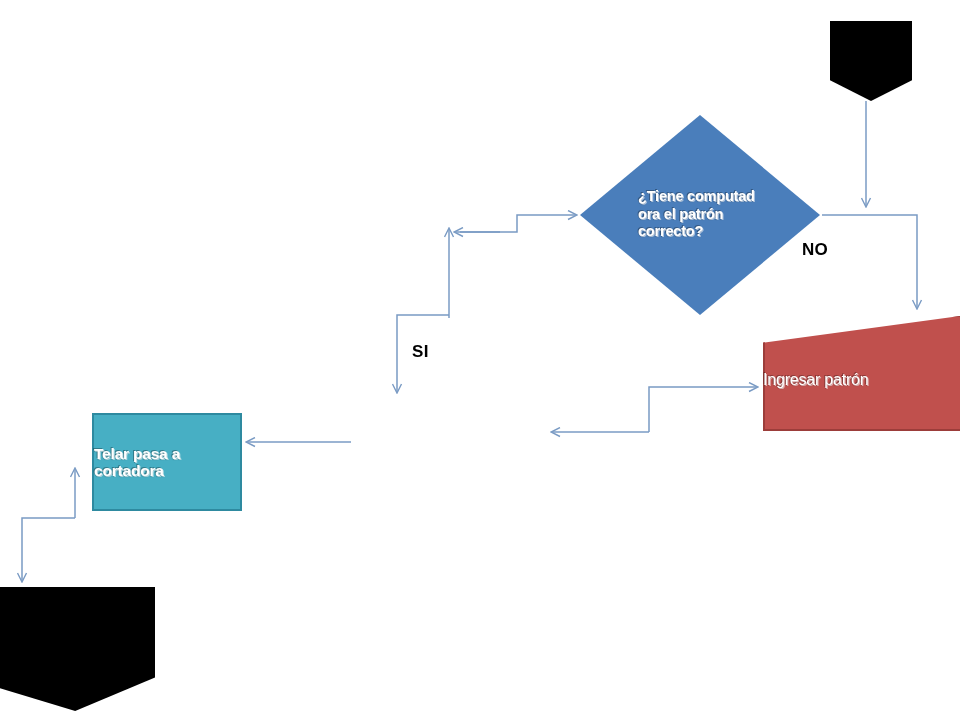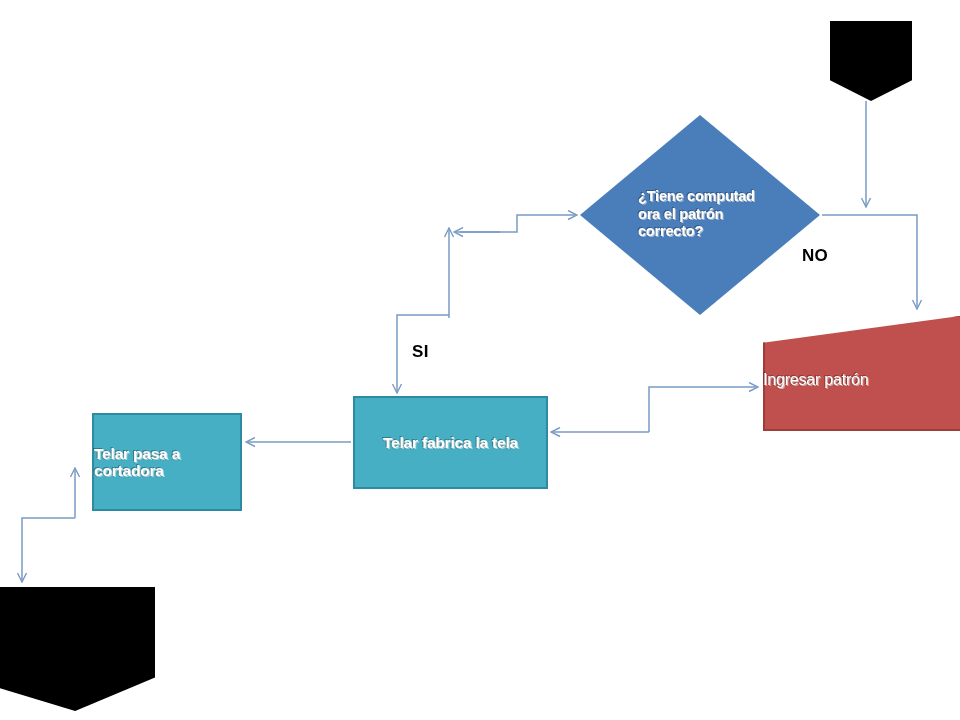--- a/index.html
+++ b/index.html
@@ -143,21 +143,21 @@
   .edge-label {
     position: absolute;
     color: #000000;
     font-size: 17px;
     font-weight: bold;
     letter-spacing: 0.3px;
     z-index: 4;
     white-space: nowrap;
   }
   #label-si { left: 412px; top: 342px; }
-  #label-no { left: 802px; top: 246px; }
+  #label-no { left: 802px; top: 240px; }
 </style>
 </head>
 <body>
 
 <div id="canvas">
 
   <svg id="wires" viewBox="0 0 960 720" xmlns="http://www.w3.org/2000/svg">
     <defs>
       <marker id="ah-r" markerWidth="11" markerHeight="11" refX="9" refY="5.5" orient="auto" markerUnits="userSpaceOnUse">
         <path d="M1,1 L10,5.5 L1,10" fill="none" stroke="#7A9BC4" stroke-width="1.4"></path>
@@ -197,23 +197,20 @@
 
   <div class="edge-label" id="label-si">SI</div>
   <div class="edge-label" id="label-no">NO</div>
 
   <div id="node-ingresar">
     <div class="para-shape"></div>
     <div class="para-edge"></div>
     <div class="node-label">Ingresar patrón</div>
   </div>
 
-  <div class="proc" id="node-telar-fabrica">
-    <div class="node-label">Telar fabrica la tela</div>
-  </div>
 
   <div class="proc" id="node-telar-cortadora">
     <div class="node-label">Telar pasa a cortadora</div>
   </div>
 
   <div class="terminator" id="node-end">
     <div class="node-label"></div>
   </div>
 
 </div>

